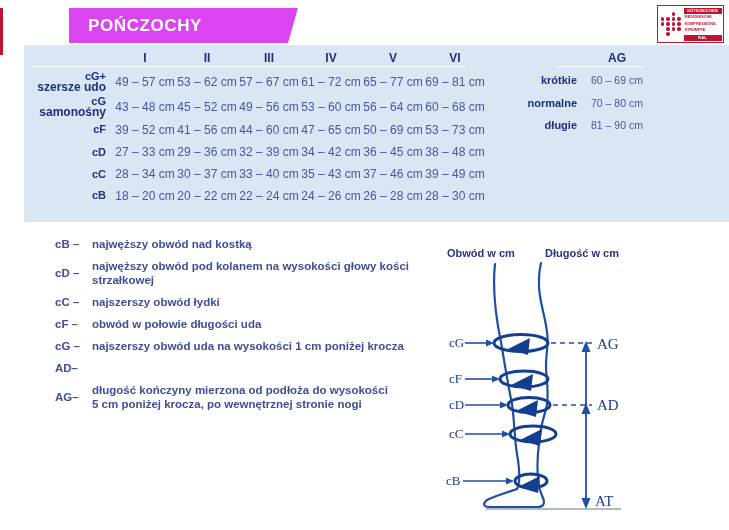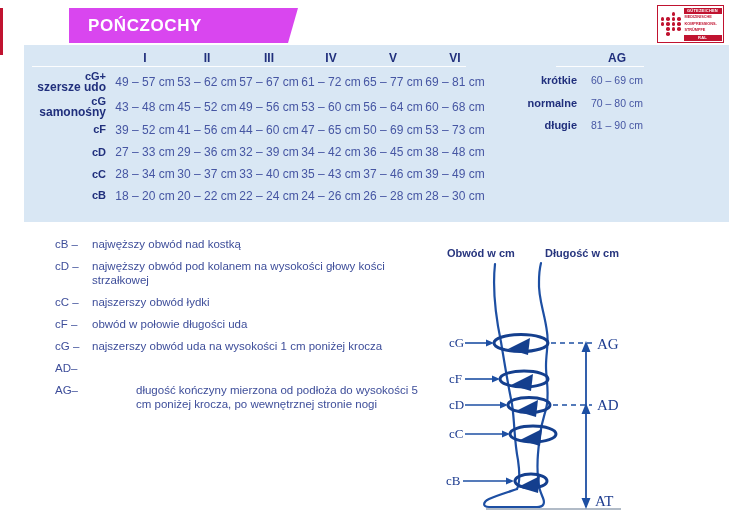--- a/index.html
+++ b/index.html
@@ -47,25 +47,25 @@
     position:absolute;left:497px;top:48px;
     display:grid;grid-template-columns:84px 72px;
     grid-template-rows:20px 24px 22px 22px;
     align-items:center;
   }
   .ag-table .th{text-align:center;font-size:12px;font-weight:700;color:#202f7c;}
   .ag-table .rl{text-align:right;font-size:11px;font-weight:700;color:#202f7c;padding-right:4px;}
   .ag-table .val{text-align:center;font-size:10.5px;font-weight:500;color:#4656a3;}
   
   .legend{position:absolute;left:55px;top:237px;width:372px;color:#3e4e9a;}
-  .lg-item{display:flex;margin-bottom:8px;font-size:11.5px;line-height:14px;font-weight:400;}
+  .lg-item{display:flex;margin-bottom:8px;font-size:11.5px;line-height:14px;font-weight:700;align-items:center;}
   .lg-item .term{width:37px;flex-shrink:0;white-space:pre;}
   .lg-item .desc{flex:1;}
   .lg-item.narrow .desc{max-width:295px;}
-  .lg-item.mid .desc{max-width:305px;margin-left:44px;}
+  .lg-item.mid .desc{max-width:305px;}
   
   .diagram{position:absolute;left:435px;top:240px;}
   .diagram text.hd{font-family:"Liberation Sans","DejaVu Sans",sans-serif;font-size:11px;font-weight:600;fill:#27357e;}
   .diagram text.sl{font-family:"Liberation Serif","DejaVu Serif",serif;font-size:13px;fill:#1c3b8f;}
   .diagram text.bl{font-family:"Liberation Serif","DejaVu Serif",serif;font-size:15px;fill:#1c3b8f;}
 </style>
 </head>
 <body>
 
 <div class="red-strip"></div>

